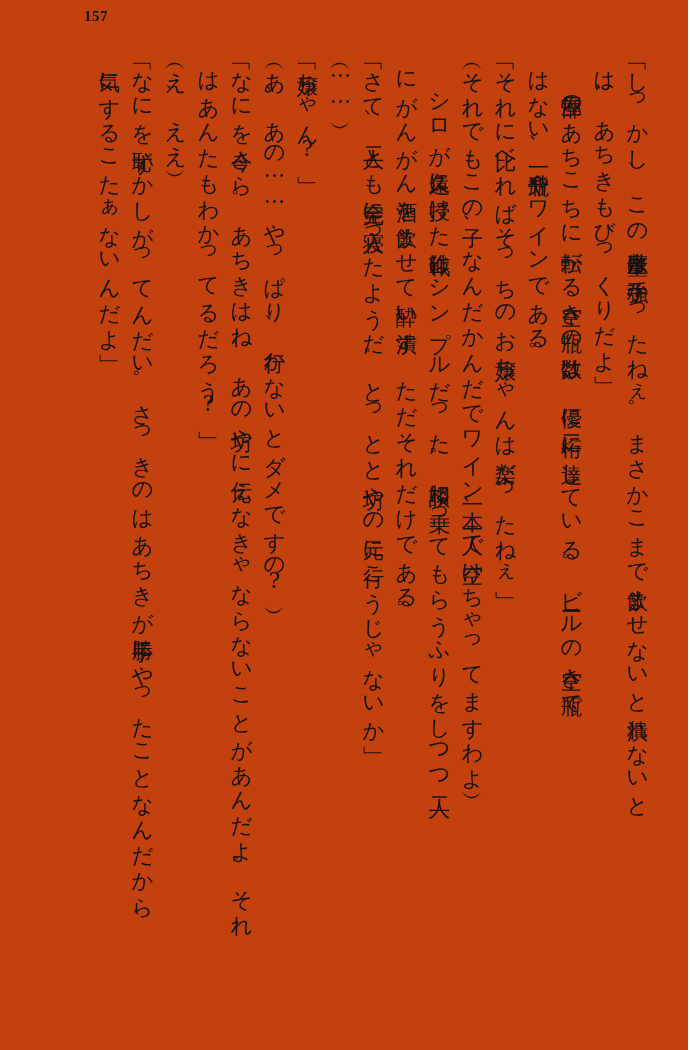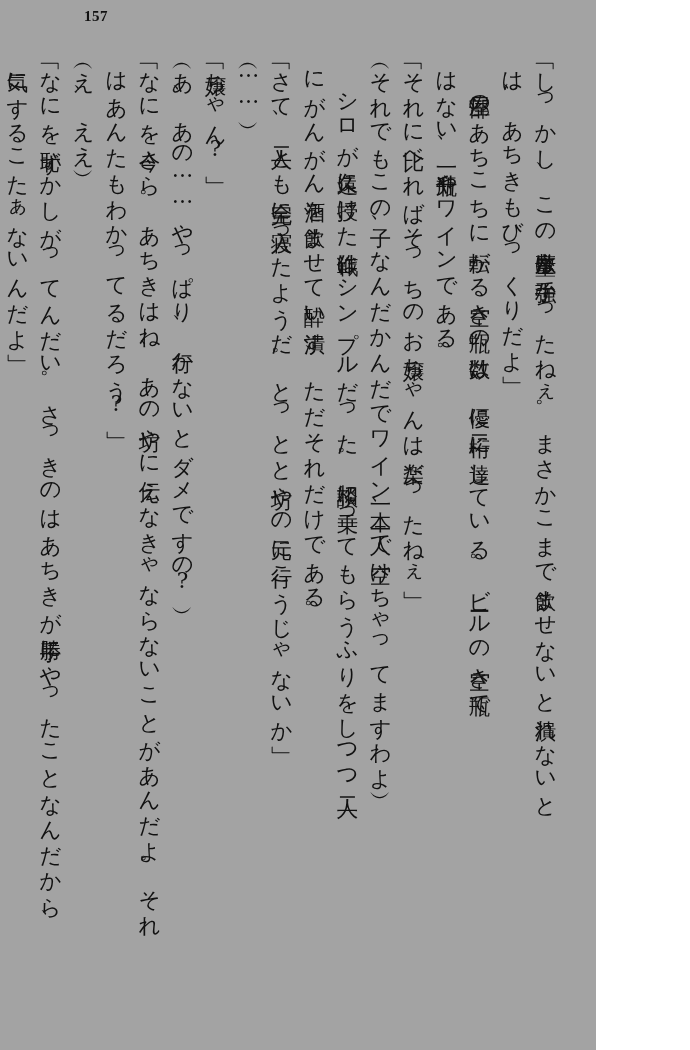--- a/index.html
+++ b/index.html
@@ -10,23 +10,23 @@
   body {
     width: 690px;
     height: 1050px;
     overflow: hidden;
     font-family: "DejaVu Serif", "Liberation Serif", serif;
     color: #111111;
   }
 
   .page {
     position: relative;
-    width: 596px;
+    width: 688px;
     height: 1050px;
-    background: #a3a3a3;
+    background: #c2410c;
     box-sizing: border-box;
   }
 
   
   .page-number {
     position: absolute;
     top: 8px;
     left: 84px;
     font-size: 15px;
     font-weight: bold;

